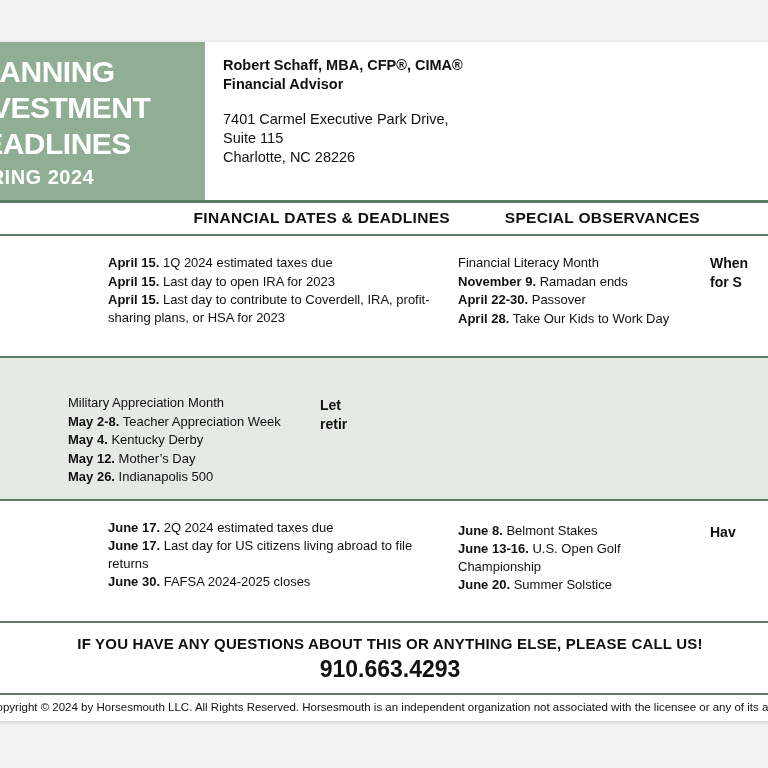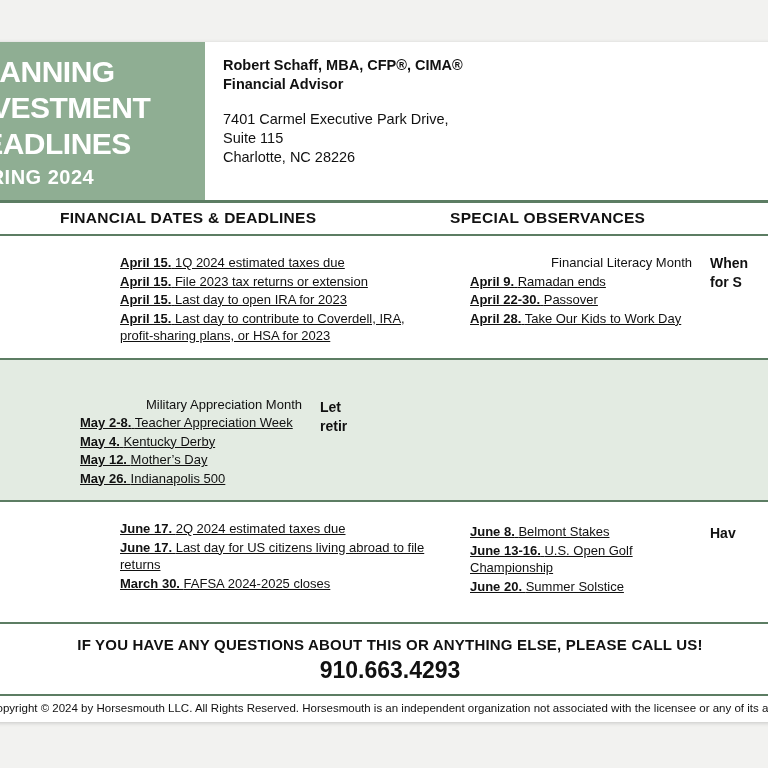--- a/index.html
+++ b/index.html
@@ -75,21 +75,21 @@
   .col-heads {
     display: flex;
     border-bottom: 2px solid #5c7d63;
     padding: 6px 0 7px 0;
   }
   .col-heads .ch {
     font-weight: bold;
     font-size: 15.5px;
     letter-spacing: 0.3px;
     color: #111;
-    text-align: left;
+    text-align: right;
   }
   .ch-left   { width: 120px; }
   .ch-mid    { width: 390px; }
   .ch-right  { width: 250px; }
   .ch-far    { flex: 1; }
 
   
   .row {
     display: flex;
     border-bottom: 2px solid #5c7d63;
@@ -126,22 +126,22 @@
   .cell-note {
     flex: 1;
     box-sizing: border-box;
     padding: 18px 14px 12px 10px;
     font-size: 14px;
     font-weight: bold;
     line-height: 19px;
     color: #111;
   }
   .b { font-weight: bold; }
-  .item { margin: 0 0 1px 12px; text-decoration: underline; }
-  .obs-head { margin: 0 0 1px 0; text-align: right; }
+  .item { margin: 0 0 1px 0; }
+  .obs-head { margin: 0 0 1px 0; }
 
   
   .footer-call {
     text-align: center;
     padding: 12px 10px 10px 10px;
     border-bottom: 2px solid #5c7d63;
     background: #ffffff;
   }
   .footer-call .line1 {
     font-weight: bold;
@@ -190,27 +190,26 @@
     <div class="ch ch-left"></div>
     <div class="ch ch-mid">FINANCIAL DATES &amp; DEADLINES</div>
     <div class="ch ch-right">SPECIAL OBSERVANCES</div>
     <div class="ch ch-far"></div>
   </div>
 
   <div class="row plain">
     <div class="cell-month">ity</div>
     <div class="cell-dead">
       <div class="item"><span class="b">April 15.</span> <span>1Q 2024 estimated taxes due</span></div>
-      <div class="item"><span class="b">April 15.</span> <span>File 2023 tax returns or extension</span></div>
       <div class="item"><span class="b">April 15.</span> <span>Last day to open IRA for 2023</span></div>
       <div class="item"><span class="b">April 15.</span> <span>Last day to contribute to Coverdell, IRA, profit-sharing plans, or HSA for 2023</span></div>
     </div>
     <div class="cell-obs">
       <div class="obs-head">Financial Literacy Month</div>
-      <div class="item"><span class="b">April 9.</span> <span>Ramadan ends</span></div>
+      <div class="item"><span class="b">November 9.</span> <span>Ramadan ends</span></div>
       <div class="item"><span class="b">April 22-30.</span> <span>Passover</span></div>
       <div class="item"><span class="b">April 28.</span> <span>Take Our Kids to Work Day</span></div>
     </div>
     <div class="cell-note" style="white-space:pre-line">When
 for S</div>
   </div>
 
   <div class="row alt">
     <div class="cell-month">ning</div>
     <div class="cell-obs" style="padding-top:36px">
@@ -222,21 +221,21 @@
     </div>
     <div class="cell-note" style="white-space:pre-line; padding-top:38px">Let
 retir</div>
   </div>
 
   <div class="row plain">
     <div class="cell-month" style="padding-top:42px">ng</div>
     <div class="cell-dead" style="">
       <div class="item"><span class="b">June 17.</span> <span>2Q 2024 estimated taxes due</span></div>
       <div class="item"><span class="b">June 17.</span> <span>Last day for US citizens living abroad to file returns</span></div>
-      <div class="item"><span class="b">March 30.</span> <span>FAFSA 2024-2025 closes</span></div>
+      <div class="item"><span class="b">June 30.</span> <span>FAFSA 2024-2025 closes</span></div>
     </div>
     <div class="cell-obs" style="padding-top:21px">
       <div class="item"><span class="b">June 8.</span> <span>Belmont Stakes</span></div>
       <div class="item"><span class="b">June 13-16.</span> <span>U.S. Open Golf Championship</span></div>
       <div class="item"><span class="b">June 20.</span> <span>Summer Solstice</span></div>
     </div>
     <div class="cell-note" style="padding-top:22px">Hav</div>
   </div>
 
   <div class="footer-call">

